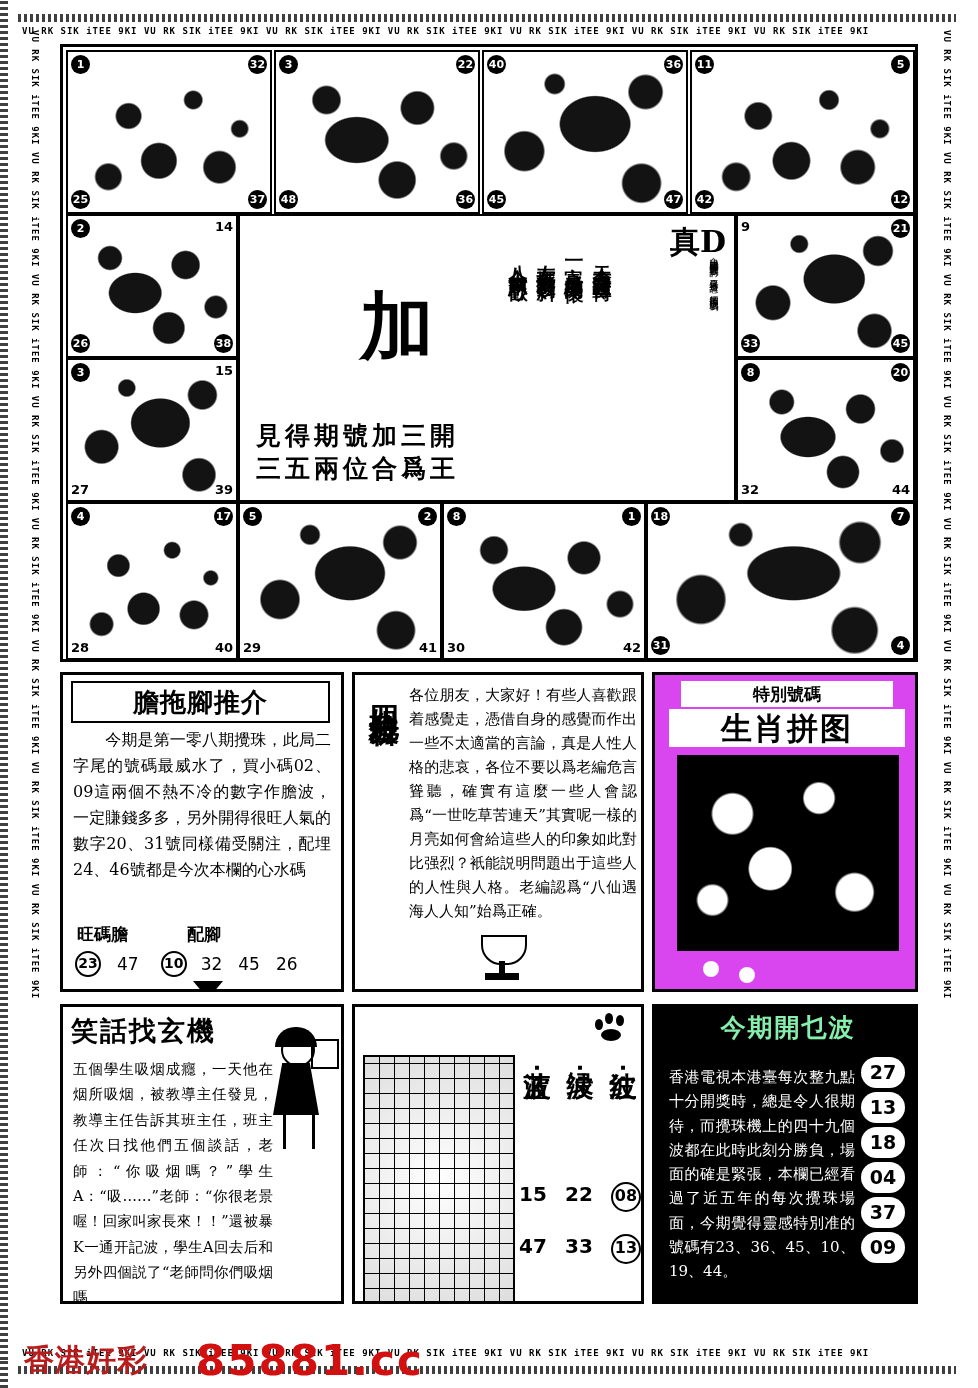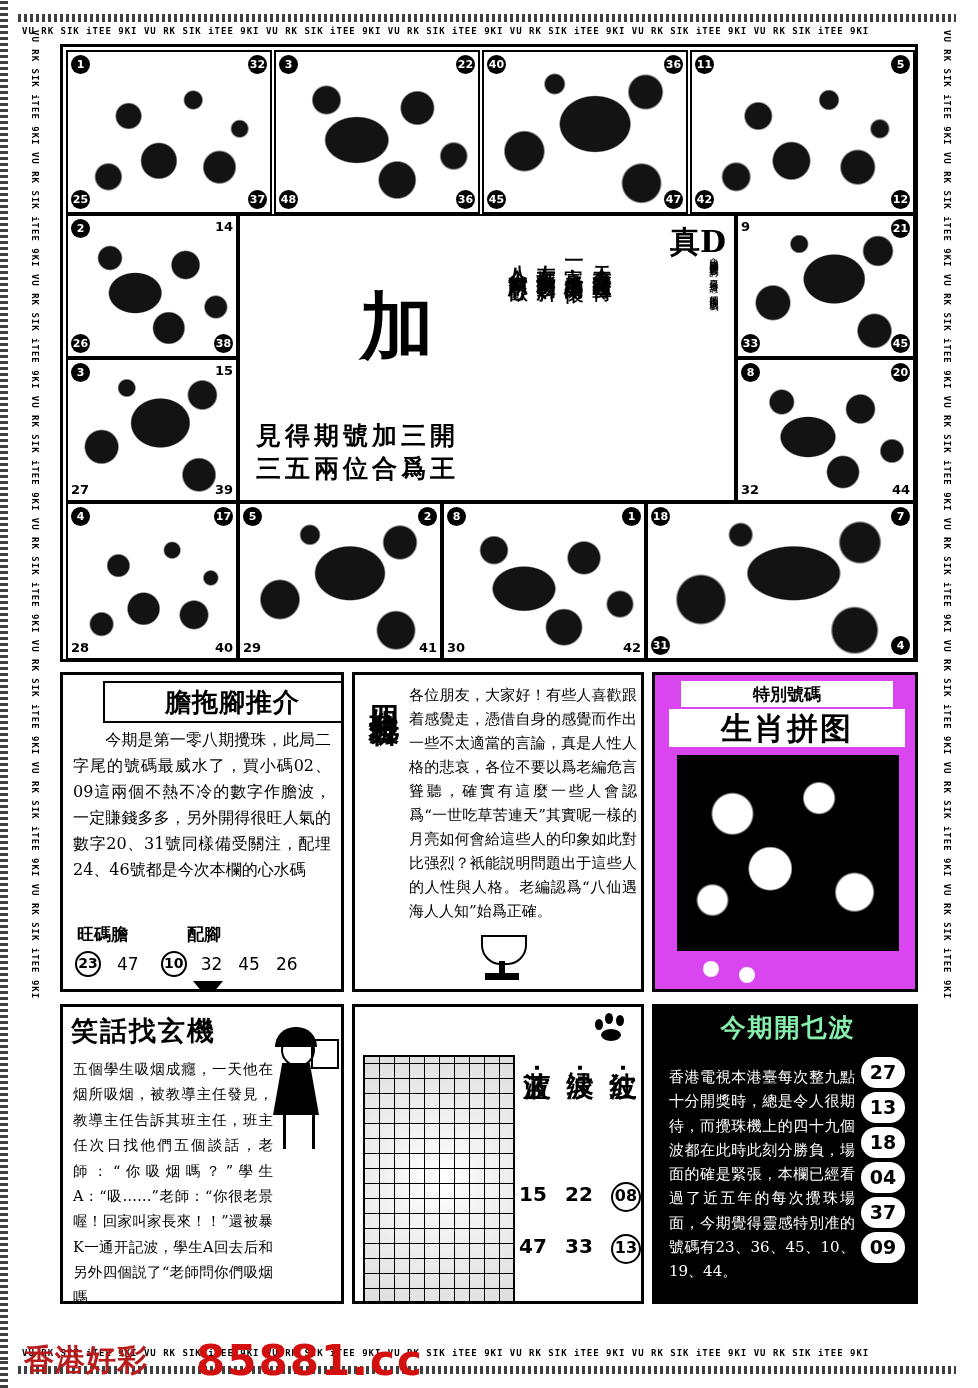--- a/index.html
+++ b/index.html
@@ -76,21 +76,21 @@
   .poem-v{top:34px;font-size:19px;font-weight:bold;letter-spacing:3px;}
   .note-v{top:34px;font-size:9px;letter-spacing:1px;line-height:1.5;}
 
   
   .mid{position:absolute;left:16px;top:628px;width:858px;height:320px;}
   .panel{position:absolute;box-sizing:border-box;border:3px solid #000;background:#fff;overflow:hidden;}
 
   .p1{left:0;top:0;width:284px;height:320px;}
   .p1 .hdr{position:absolute;left:8px;top:6px;width:255px;height:38px;
            border:2px solid #000;font-size:26px;font-weight:bold;text-align:center;
-           line-height:38px;font-family:"DejaVu Serif",serif;letter-spacing:1px;margin-left:32px;}
+           line-height:38px;font-family:"DejaVu Serif",serif;letter-spacing:1px;}
   .p1 .body{position:absolute;left:10px;top:52px;width:258px;font-size:16px;
             line-height:1.62;font-family:"DejaVu Serif",serif;text-align:justify;}
   .p1 .sub{position:absolute;left:14px;top:248px;width:250px;display:flex;
            font-size:17px;font-weight:bold;font-family:"DejaVu Serif",serif;}
   .p1 .nums{position:absolute;left:12px;top:276px;width:258px;display:flex;
             align-items:center;font-size:17px;}
   .circ{display:inline-block;width:22px;height:22px;line-height:20px;text-align:center;
         border:2px solid #000;border-radius:50%;font-size:14px;font-weight:bold;}
   .arrow-dn{position:absolute;left:130px;bottom:-10px;width:0;height:0;
             border-left:15px solid transparent;border-right:15px solid transparent;

